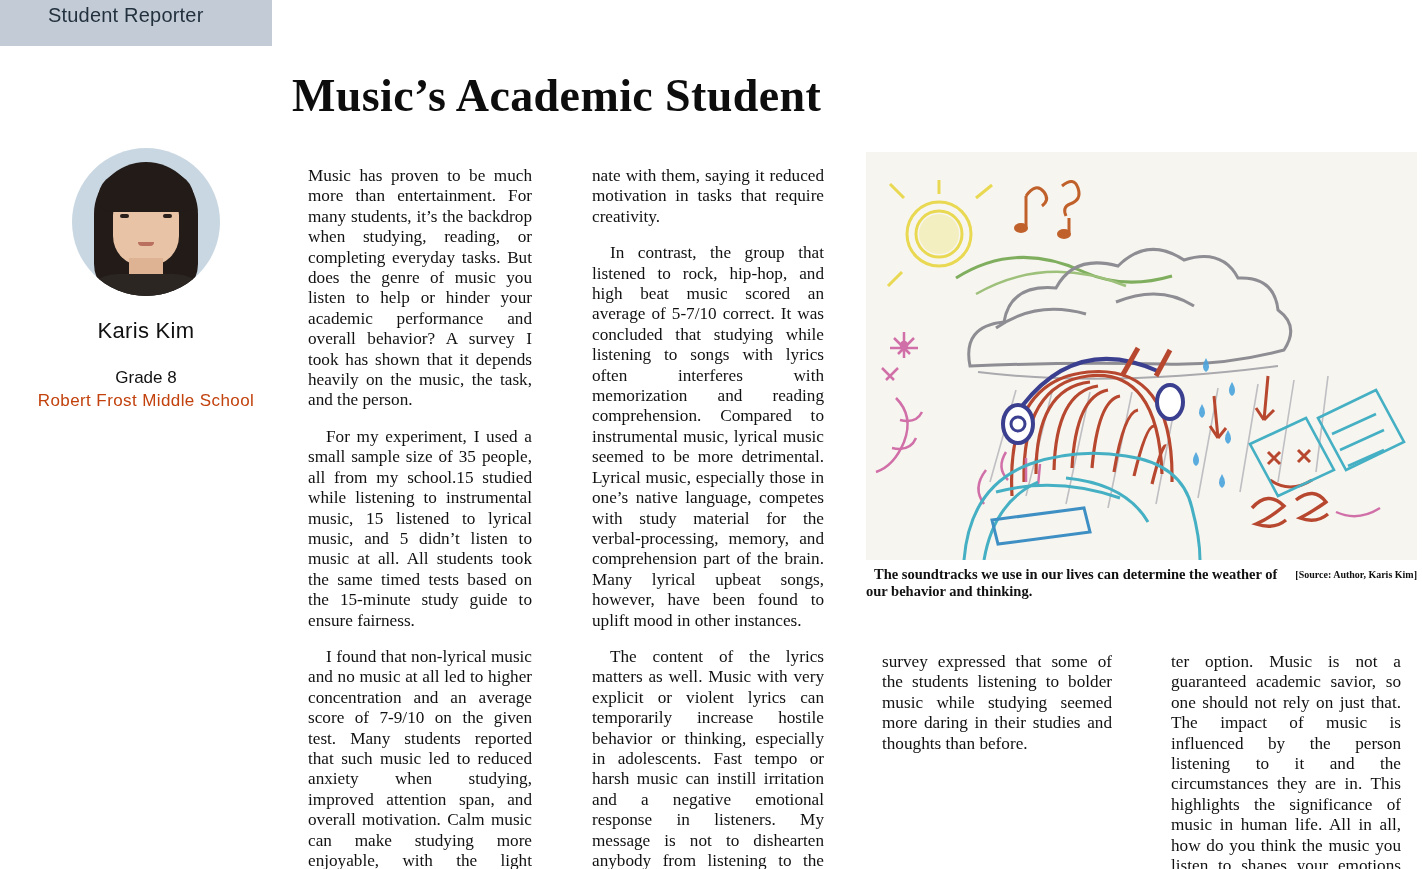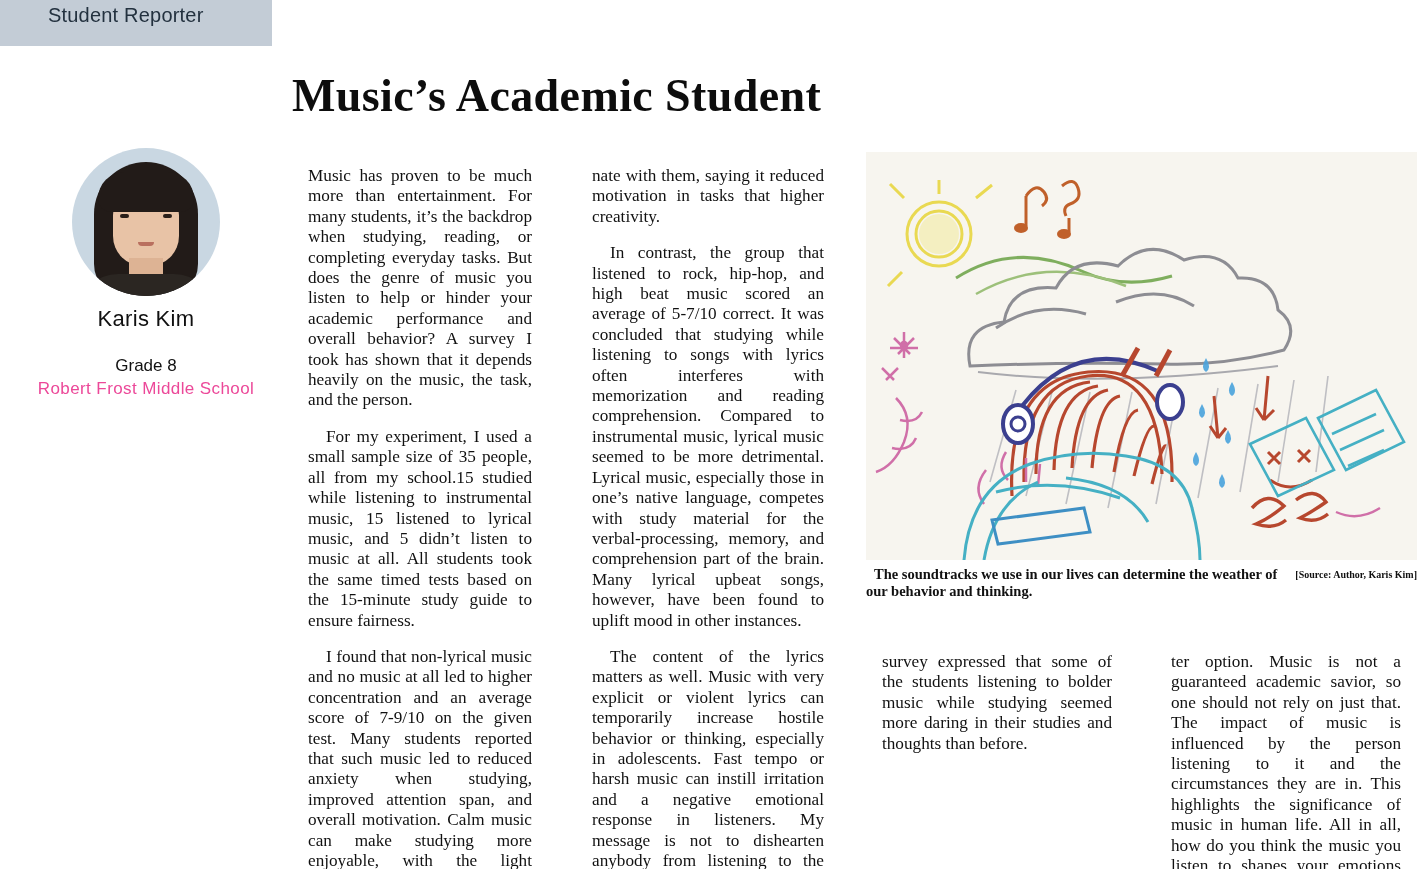--- a/index.html
+++ b/index.html
@@ -128,37 +128,37 @@
     left: 50%;
     top: 94px;
     transform: translateX(-50%);
     width: 16px;
     height: 4px;
     background: #b9705f;
     border-radius: 0 0 8px 8px;
   }
 
   #author-name {
-    margin-top: 10px;
+    margin-top: 22px;
     font-family: "Liberation Sans", sans-serif;
     font-size: 22px;
     color: #111;
     letter-spacing: 0.3px;
   }
   #author-grade {
     margin-top: 24px;
     font-family: "Liberation Sans", sans-serif;
     font-size: 17px;
     color: #111;
   }
   #author-school {
     margin-top: 3px;
     font-family: "Liberation Sans", sans-serif;
     font-size: 17px;
-    color: #ec4899;
+    color: #c2410c;
     letter-spacing: 0.4px;
   }
 
   
   .col {
     position: absolute;
     font-family: "Liberation Serif", serif;
     font-size: 17.2px;
     line-height: 20.4px;
     text-align: justify;
@@ -236,21 +236,21 @@
   <div id="author-school">Robert Frost Middle School</div>
 </div>
 
 <div class="col" id="col1">
   <p class="first">Music has proven to be much more than entertainment. For many students, it’s the backdrop when studying, reading, or completing everyday tasks. But does the genre of music you listen to help or hinder your academic performance and overall behavior? A survey I took has shown that it depends heavily on the music, the task, and the person.</p>
   <p>For my experiment, I used a small sample size of 35 people, all from my school.15 studied while listening to instrumental music, 15 listened to lyrical music, and 5 didn’t listen to music at all. All students took the same timed tests based on the 15-minute study guide to ensure fairness.</p>
   <p>I found that non-lyrical music and no music at all led to higher concentration and an average score of 7-9/10 on the given test. Many students reported that such music led to reduced anxiety when studying, improved attention span, and overall motivation. Calm music can make studying more enjoyable, with the light atmosphere it tends to bring. Although this was true for most students, a few reported that classical music did not reso-</p>
 </div>
 
 <div class="col" id="col2">
-  <p class="first">nate with them, saying it reduced motivation in tasks that higher creativity.</p>
+  <p class="first">nate with them, saying it reduced motivation in tasks that require creativity.</p>
   <p>In contrast, the group that listened to rock, hip-hop, and high beat music scored an average of 5-7/10 correct. It was concluded that studying while listening to songs with lyrics often interferes with memorization and reading comprehension. Compared to instrumental music, lyrical music seemed to be more detrimental. Lyrical music, especially those in one’s native language, competes with study material for the verbal-processing, memory, and comprehension part of the brain. Many lyrical upbeat songs, however, have been found to uplift mood in other instances.</p>
   <p>The content of the lyrics matters as well. Music with very explicit or violent lyrics can temporarily increase hostile behavior or thinking, especially in adolescents. Fast tempo or harsh music can instill irritation and a negative emotional response in listeners. My message is not to dishearten anybody from listening to the music they enjoy or imply that listening to such music makes you an aggressive person. One student from my</p>
 </div>
 
 <figure id="figure" style="margin:0;">
   <div id="figure-image">
     <svg width="551" height="408" viewBox="0 0 551 408" xmlns="http://www.w3.org/2000/svg">
       <rect x="0" y="0" width="551" height="408" fill="#f7f5ef"></rect>
 
       <g stroke="#e9d84a" stroke-width="3" fill="none" opacity="0.95">

